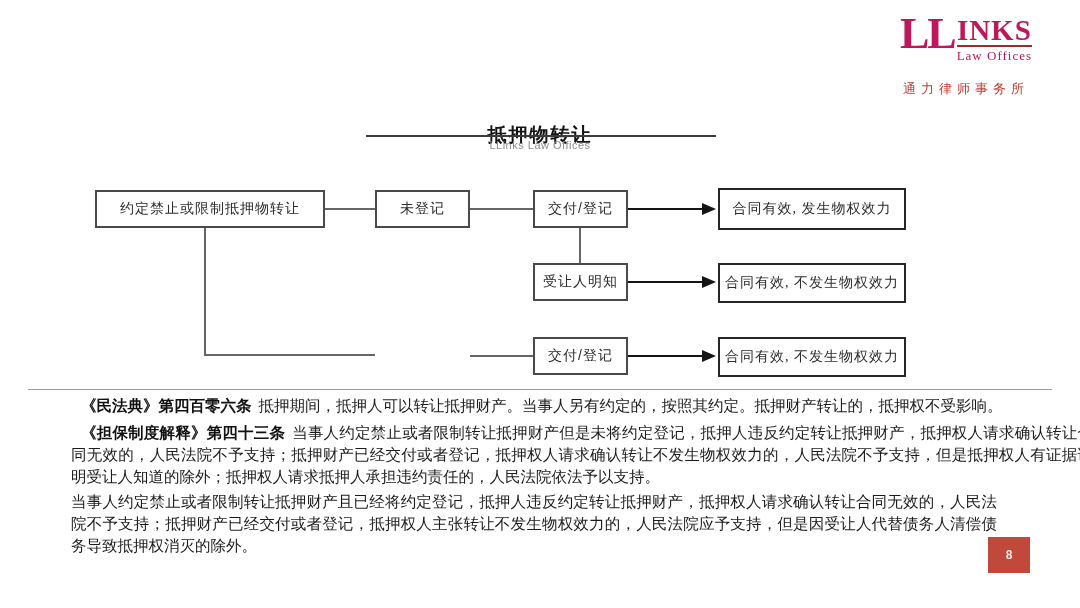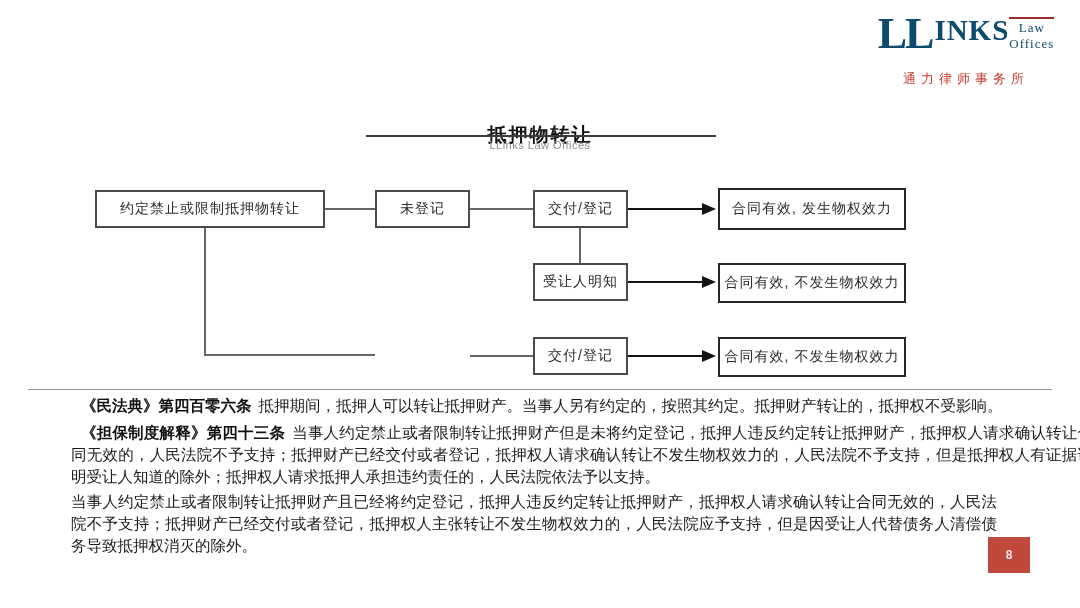--- a/index.html
+++ b/index.html
@@ -7,39 +7,39 @@
     position:relative;
     width:1080px;height:608px;
     background:#ffffff;
     font-family:"Liberation Sans","DejaVu Sans",sans-serif;
     overflow:hidden;
     margin:0 auto;
   }
 
   
   .logo{position:absolute;left:893px;top:14px;width:146px;text-align:center;}
-  .logo-main{display:flex;justify-content:center;align-items:flex-start;color:#0c4a6e;}
+  .logo-main{display:flex;justify-content:center;align-items:flex-start;color:#be185d;}
   .logo-ll{font-family:"Liberation Serif","DejaVu Serif",serif;font-weight:700;font-size:44px;line-height:0.92;letter-spacing:-2px;}
-  .logo-right{display:flex;flex-direction:row;align-items:stretch;margin-left:2px;padding-top:3px;}
+  .logo-right{display:flex;flex-direction:column;align-items:stretch;margin-left:2px;padding-top:3px;}
   .logo-inks{font-family:"Liberation Serif","DejaVu Serif",serif;font-weight:700;font-size:29px;line-height:0.95;letter-spacing:1px;}
   .logo-law{font-family:"Liberation Serif","DejaVu Serif",serif;font-size:13px;letter-spacing:1px;border-top:2px solid #9a2d25;padding-top:1px;margin-top:0;}
   .logo-cn{margin-top:16px;color:#c23a2e;font-size:13px;letter-spacing:5px;white-space:nowrap;font-family:Liberation Sans, sans-serif;}
 
   
   .slide-title{position:absolute;left:0;top:102px;width:100%;text-align:center;
     font-size:19px;font-weight:bold;color:#141414;letter-spacing:2px;margin-top:20px;}
   .title-rule{position:absolute;left:366px;top:135px;width:350px;height:2px;background:#3c3c3c;}
   .title-sub{position:absolute;left:0;top:139px;width:100%;text-align:center;
     font-size:11px;color:#8c8c8c;letter-spacing:0.5px;}
 
   
   .node{position:absolute;display:flex;align-items:center;justify-content:center;
     border:2px solid #4a4a4a;background:#fff;font-size:14px;color:#2b2b2b;
     letter-spacing:1px;box-sizing:border-box;text-align:center;}
-  .node.result{border-color:#262626;}
+  .node.result{border-color:#262626;font-family:Liberation Serif, serif;}
 
   .n-source     {left:95px; top:190px;width:230px;height:38px;}
   .n-unreg      {left:375px;top:190px;width:95px; height:38px;}
   .n-deliver1   {left:533px;top:190px;width:95px; height:38px;}
   .n-result1    {left:718px;top:188px;width:188px;height:42px;}
   .n-knew       {left:533px;top:263px;width:95px; height:38px;}
   .n-result2    {left:718px;top:263px;width:188px;height:40px;}
   .n-reg        {left:375px;top:337px;width:95px; height:38px;}
   .n-deliver2   {left:533px;top:337px;width:95px; height:38px;}
   .n-result3    {left:718px;top:337px;width:188px;height:40px;}

